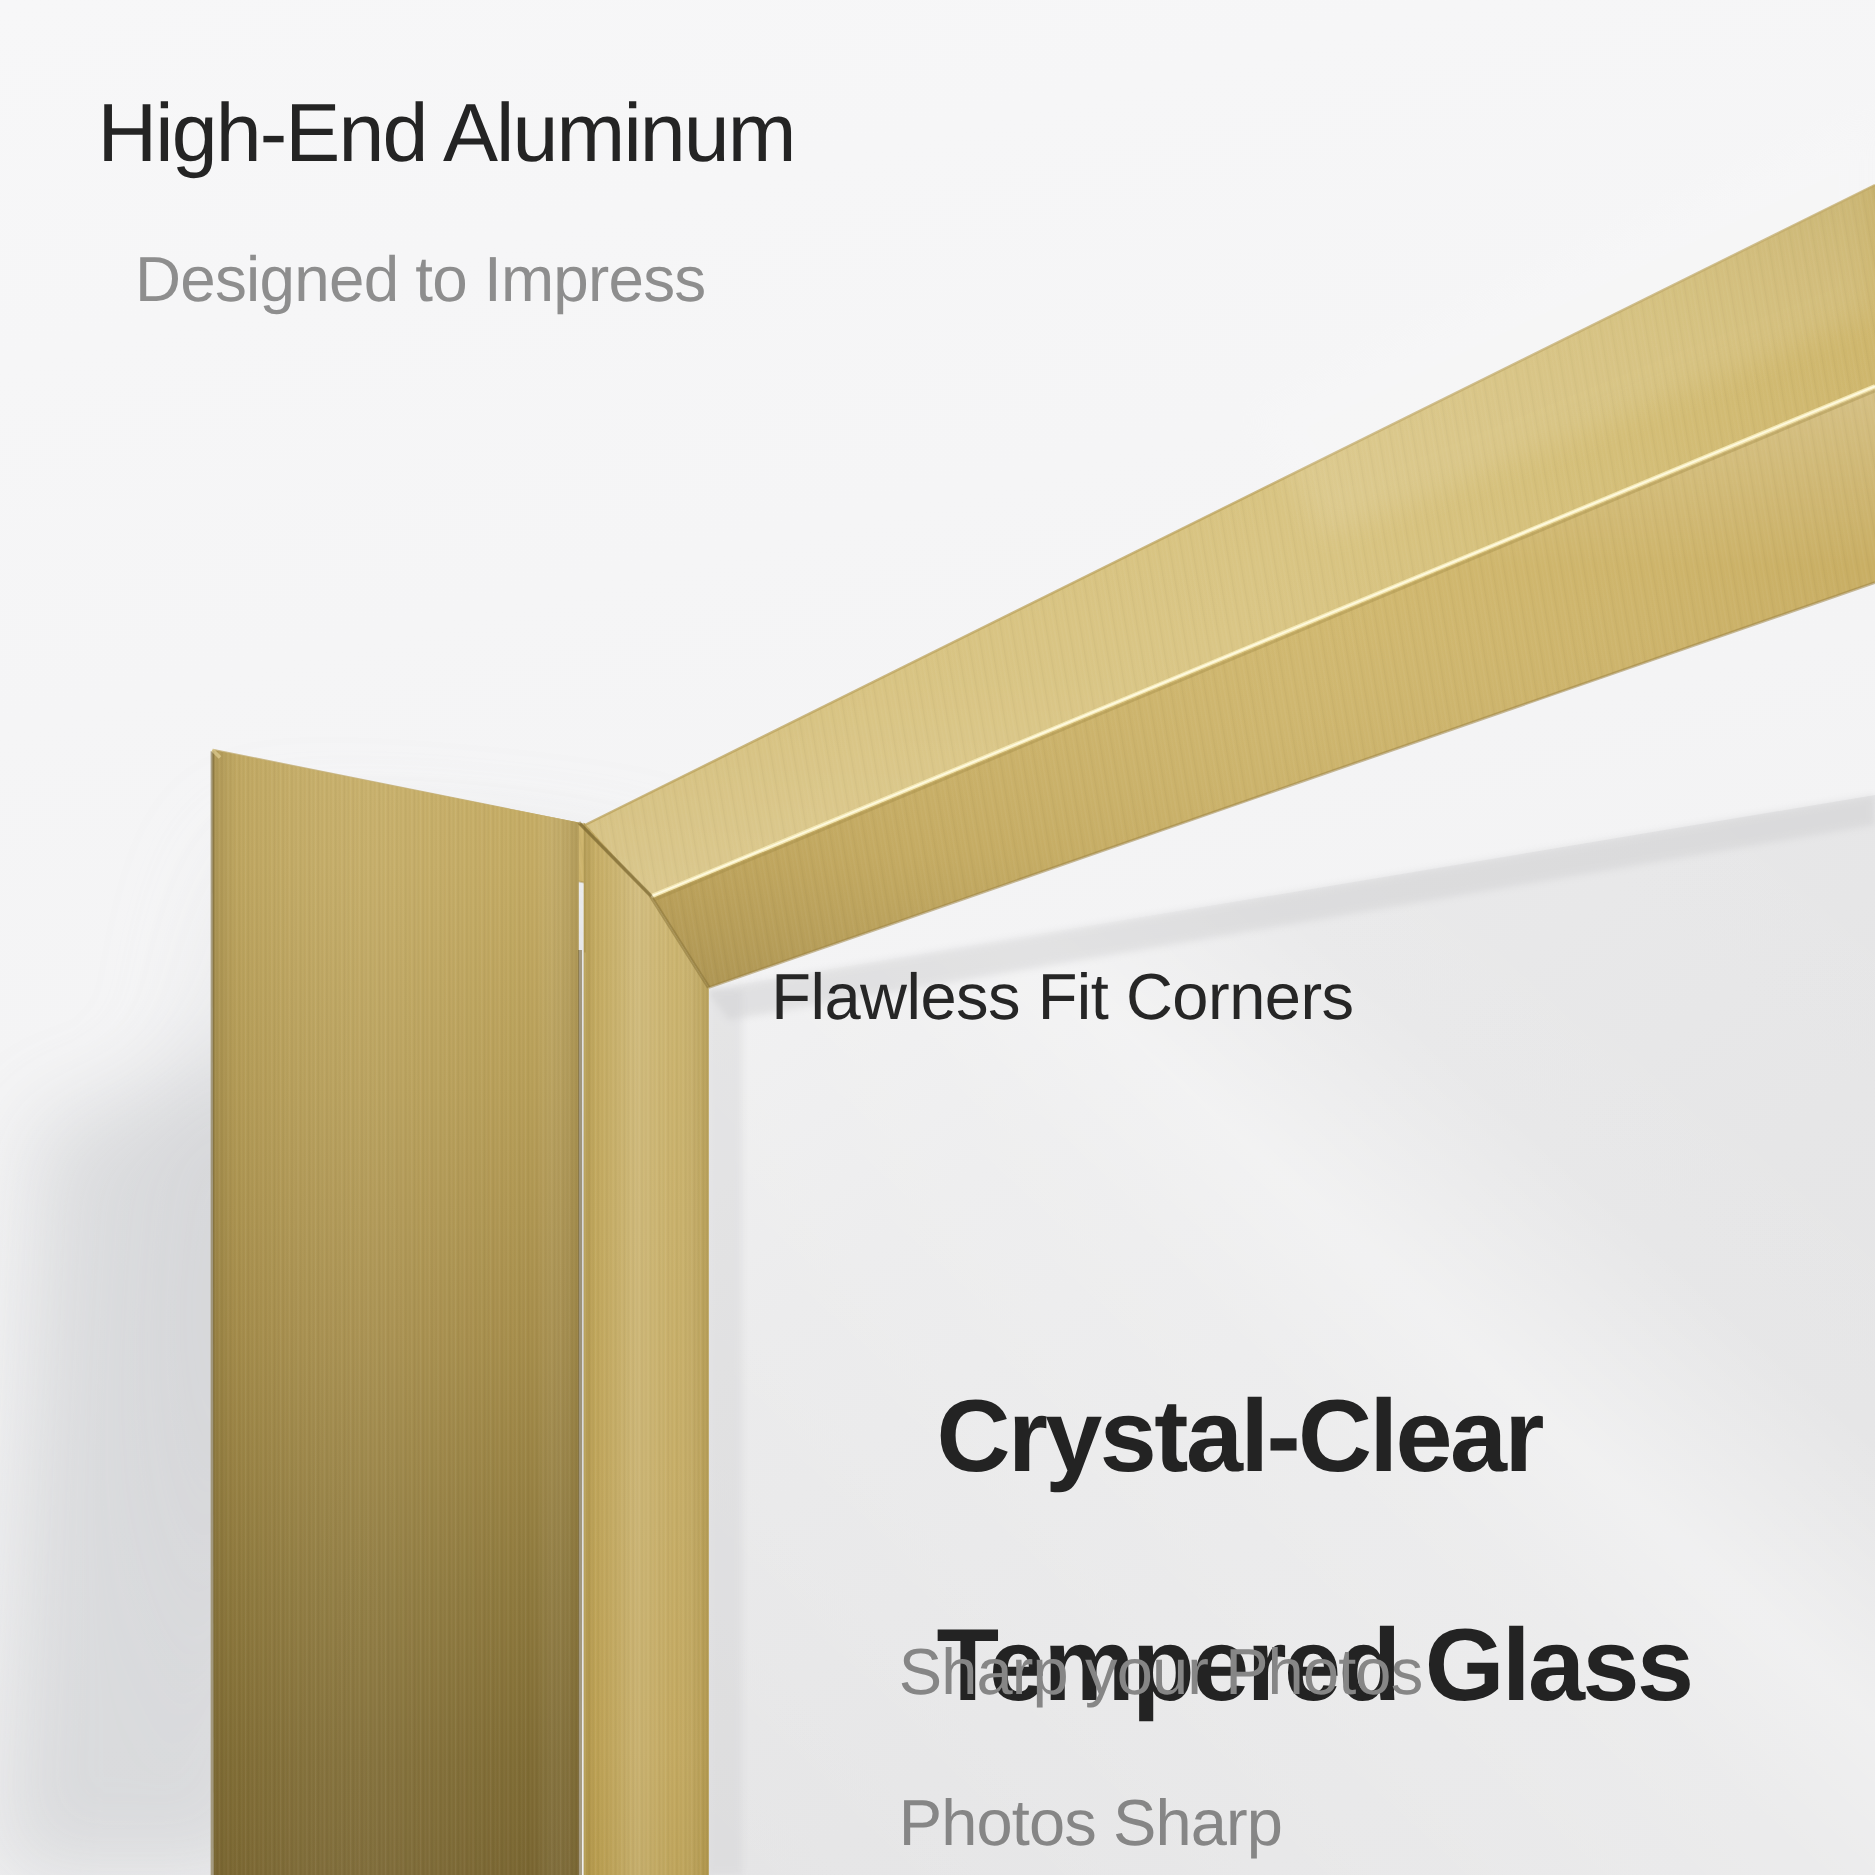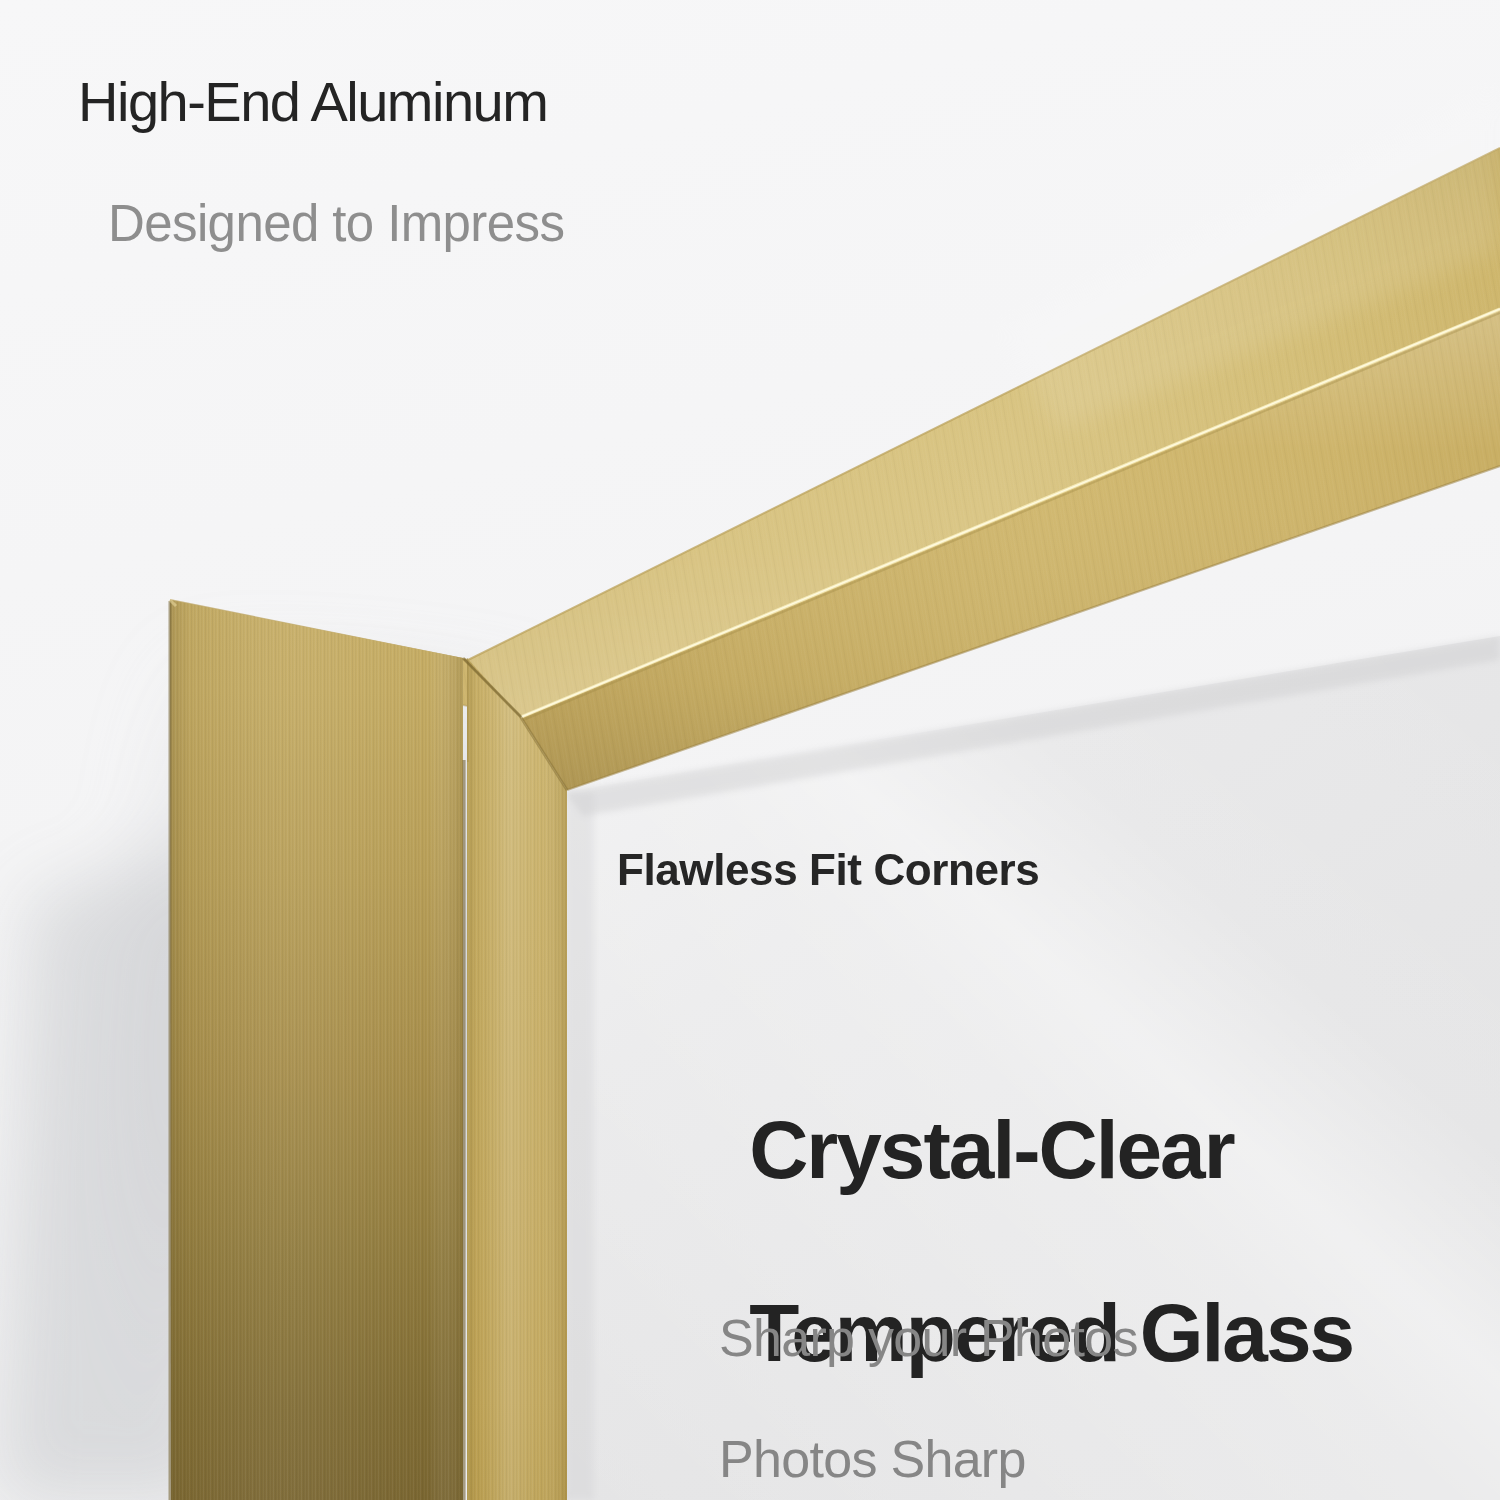--- a/index.html
+++ b/index.html
@@ -23,39 +23,39 @@
     left: 0; top: 0;
     width: 1500px; height: 1500px;
     display: block;
   }
 
   
   .txt { position: absolute; white-space: pre; }
 
   #headline {
     left: 78px; top: 72px;
-    font-size: 56px;
+    font-size: 66px;
     font-weight: 400;
     letter-spacing: -1.5px;
     color: #242424;
     line-height: 1.06;
   }
   #subheadline {
     left: 80px; top: 196px;
     font-size: 51px;
     font-weight: 400;
     letter-spacing: -0.6px;
     color: #8e8e8e;
     line-height: 1.1;
     margin-left: 28px;
   }
   #corners-label {
-    left: 617px; top: 846px;
-    font-size: 44px;
-    font-weight: 700;
+    left: 617px; top: 770px;
+    font-size: 52px;
+    font-weight: 400;
     letter-spacing: -0.4px;
     color: #262626;
     line-height: 1.1;
   }
   #glass-title {
     left: 666px; top: 1012px;
     font-size: 82px;
     font-weight: 700;
     letter-spacing: -2px;
     color: #232323;

